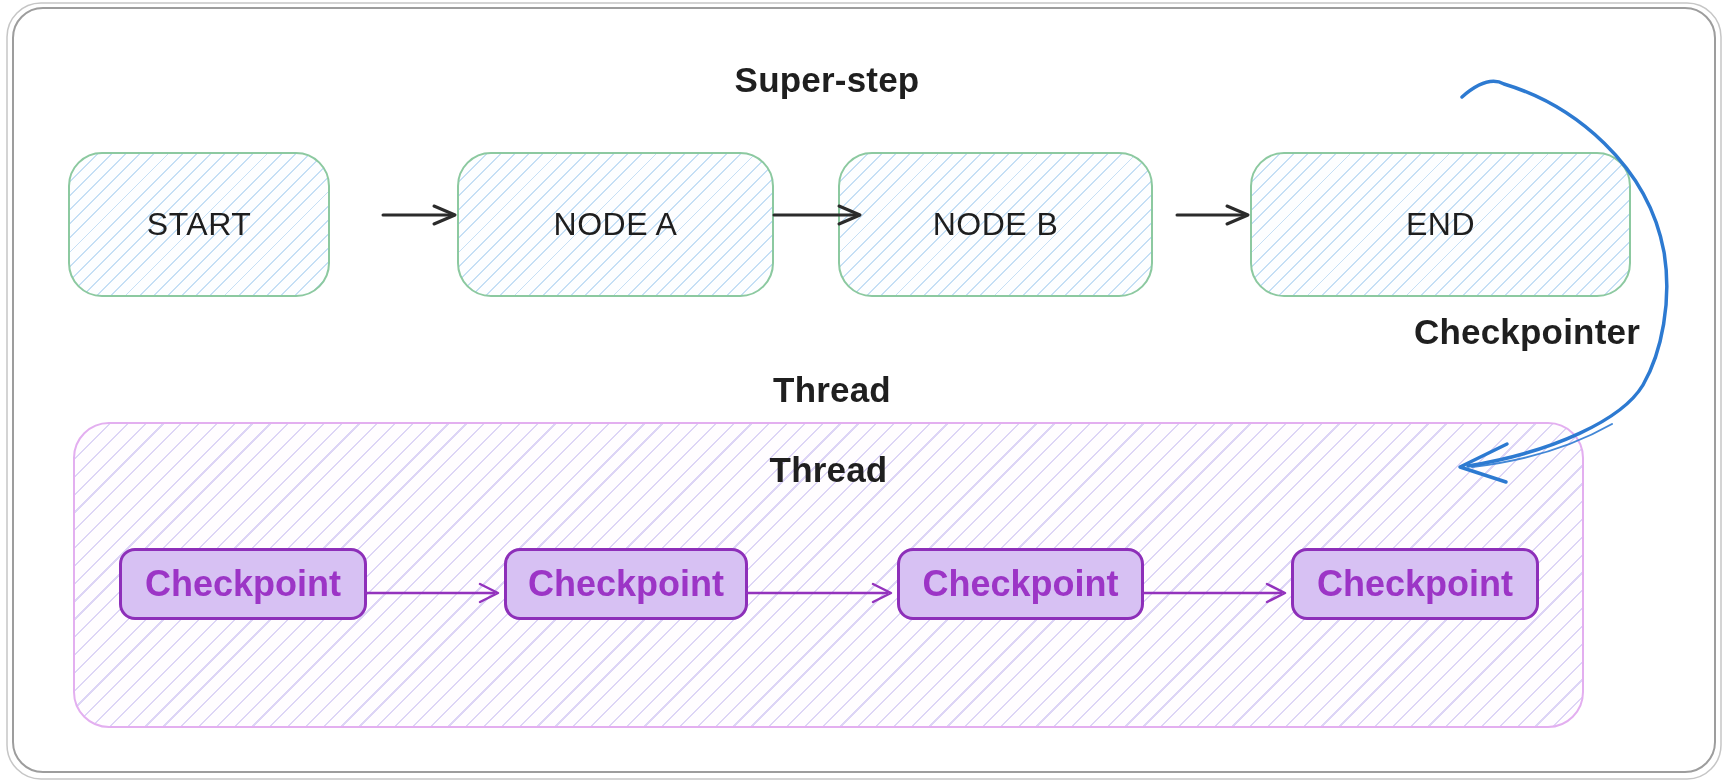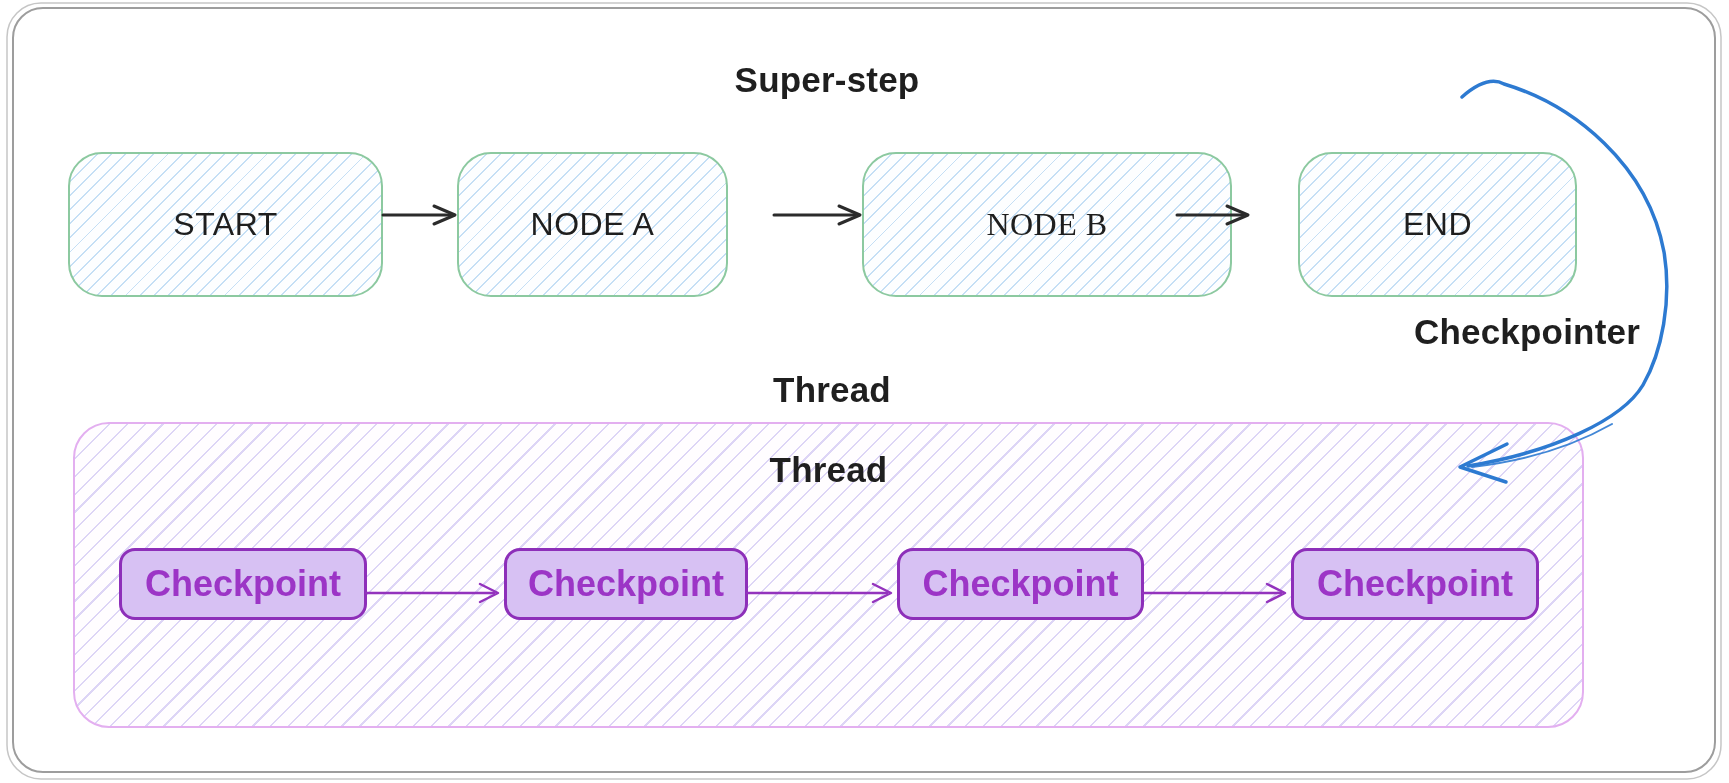--- a/index.html
+++ b/index.html
@@ -34,24 +34,24 @@
   .checkpointer{left:1327px;top:312px;width:400px;}
   .memory{left:632px;top:370px;width:400px;}
 
   .node{
     position:absolute;top:152px;height:145px;box-sizing:border-box;
     border:2px solid var(--node-border);border-radius:34px;
     display:flex;align-items:center;justify-content:center;
     font-size:32px;font-weight:500;color:var(--node-text);letter-spacing:.5px;
     background:repeating-linear-gradient(135deg,rgba(0,0,0,0) 0 8.6px,var(--node-hatch) 8.6px 10px) #fdfeff;
   }
-  .node-start{left:68px;width:315px;}
-  .node-a{left:457px;width:271px;}
-  .node-b{left:862px;width:370px;font-family:Liberation Serif, serif;}
-  .node-end{left:1298px;width:279px;}
+  .node-start{left:68px;width:262px;}
+  .node-a{left:457px;width:317px;}
+  .node-b{left:838px;width:315px;}
+  .node-end{left:1250px;width:381px;}
 
   .thread-box{
     position:absolute;left:73px;top:422px;width:1511px;height:306px;box-sizing:border-box;
     border:2px solid var(--thread-border);border-radius:36px;
     background:repeating-linear-gradient(135deg,rgba(0,0,0,0) 0 11px,var(--thread-hatch) 11px 12.6px) #fffdff;
   }
   .thread-title{
     position:absolute;left:0;right:0;top:26px;text-align:center;
     font-size:35px;font-weight:600;color:var(--title-text);letter-spacing:.2px;
   }

